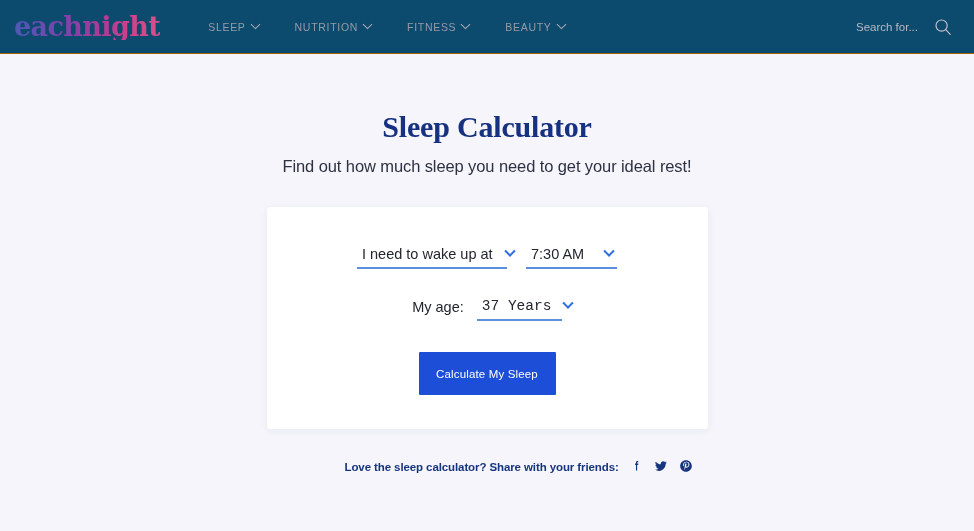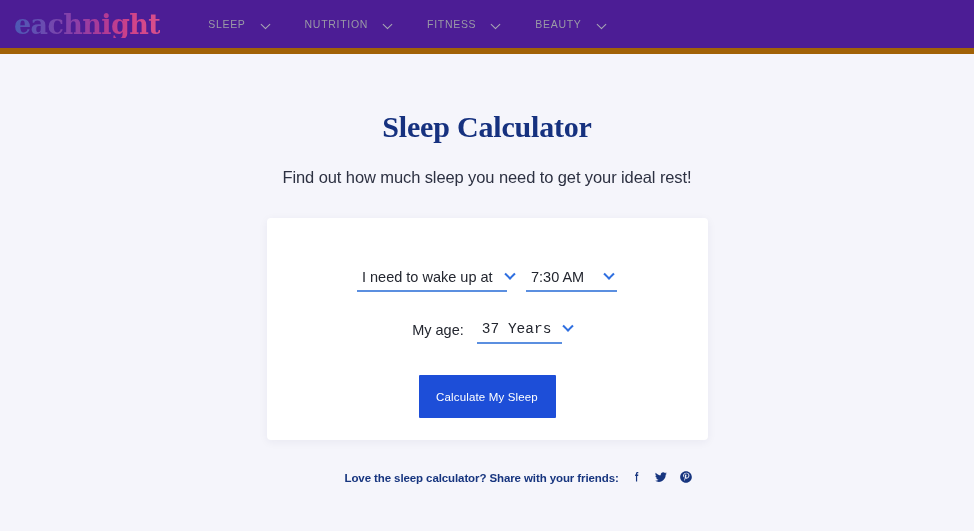--- a/index.html
+++ b/index.html
@@ -13,26 +13,26 @@
   body {
     background: #f5f5fb;
     font-family: "Liberation Sans", sans-serif;
     -webkit-font-smoothing: antialiased;
   }
 
   
   .site-header {
     height: 54px;
     width: 100%;
-    background: #4c1d95;
+    background: #0c4a6e;
     display: flex;
     align-items: center;
     padding: 0 12px 0 12px;
     position: relative;
-    border-bottom: 6px solid #a16207;
+    border-bottom: 1px solid #a16207;
   }
 
   .brand {
     font-family: "DejaVu Serif", "Liberation Serif", serif;
     font-size: 27px;
     font-weight: 700;
     letter-spacing: -0.6px;
     line-height: 1;
     background: linear-gradient(90deg, #4a5bb5 0%, #6b4bb0 22%, #8a3fa8 42%, #b03a95 62%, #cf4288 80%, #d9508c 100%);
     -webkit-background-clip: text;
@@ -46,22 +46,22 @@
 
   .main-nav {
     display: flex;
     align-items: center;
     margin-left: 30px;
     gap: 0px;
   }
 
   .nav-item {
     display: flex;
-    align-items: flex-end;
-    gap: 16px;
+    align-items: center;
+    gap: 6px;
     padding: 0 18px;
     font-size: 10.5px;
     letter-spacing: 0.7px;
     color: #9a9aa6;
     text-transform: uppercase;
     cursor: pointer;
     white-space: nowrap;
   }
 
   .chev {
@@ -112,42 +112,42 @@
   .page-title {
     font-family: Liberation Serif, serif;
     font-size: 30px;
     font-weight: 700;
     color: #16317f;
     letter-spacing: -0.2px;
     line-height: 1.1;
   }
 
   .page-subtitle {
-    margin-top: 25px;
+    margin-top: 14px;
     font-size: 16.5px;
     color: #2d3142;
     font-weight: 400;
     letter-spacing: -0.1px;
   }
 
   
   .calc-card {
     margin-top: 31px;
     width: 441px;
     height: 222px;
     background: #ffffff;
     border-radius: 4px;
     box-shadow: 0 2px 10px rgba(40, 40, 90, 0.06);
     display: flex;
     flex-direction: column;
     align-items: center;
   }
 
   .row-one {
-    margin-top: 51px;
+    margin-top: 39px;
     display: flex;
     align-items: flex-end;
     gap: 19px;
   }
 
   .select-wrap {
     position: relative;
     display: flex;
     align-items: center;
     justify-content: space-between;
@@ -253,20 +253,29 @@
     <div class="nav-item">
       <span>FITNESS</span>
       <span class="chev"></span>
     </div>
     <div class="nav-item">
       <span>BEAUTY</span>
       <span class="chev"></span>
     </div>
   </nav>
 
+  <div class="header-right">
+    <input class="search-input" type="text" placeholder="Search for..." style="">
+    <button class="search-icon-btn">
+      <svg width="18" height="18" viewBox="0 0 18 18" fill="none">
+        <circle cx="7.6" cy="7.6" r="5.6" stroke="#c2c2cc" stroke-width="1.2"></circle>
+        <line x1="11.7" y1="11.7" x2="16.2" y2="16.4" stroke="#c2c2cc" stroke-width="1.2" stroke-linecap="round"></line>
+      </svg>
+    </button>
+  </div>
 </header>
 
 <main class="page">
 
   <h1 class="page-title">Sleep Calculator</h1>
   <p class="page-subtitle">Find out how much sleep you need to get your ideal rest!</p>
 
   <section class="calc-card">
 
     <div class="row-one">

